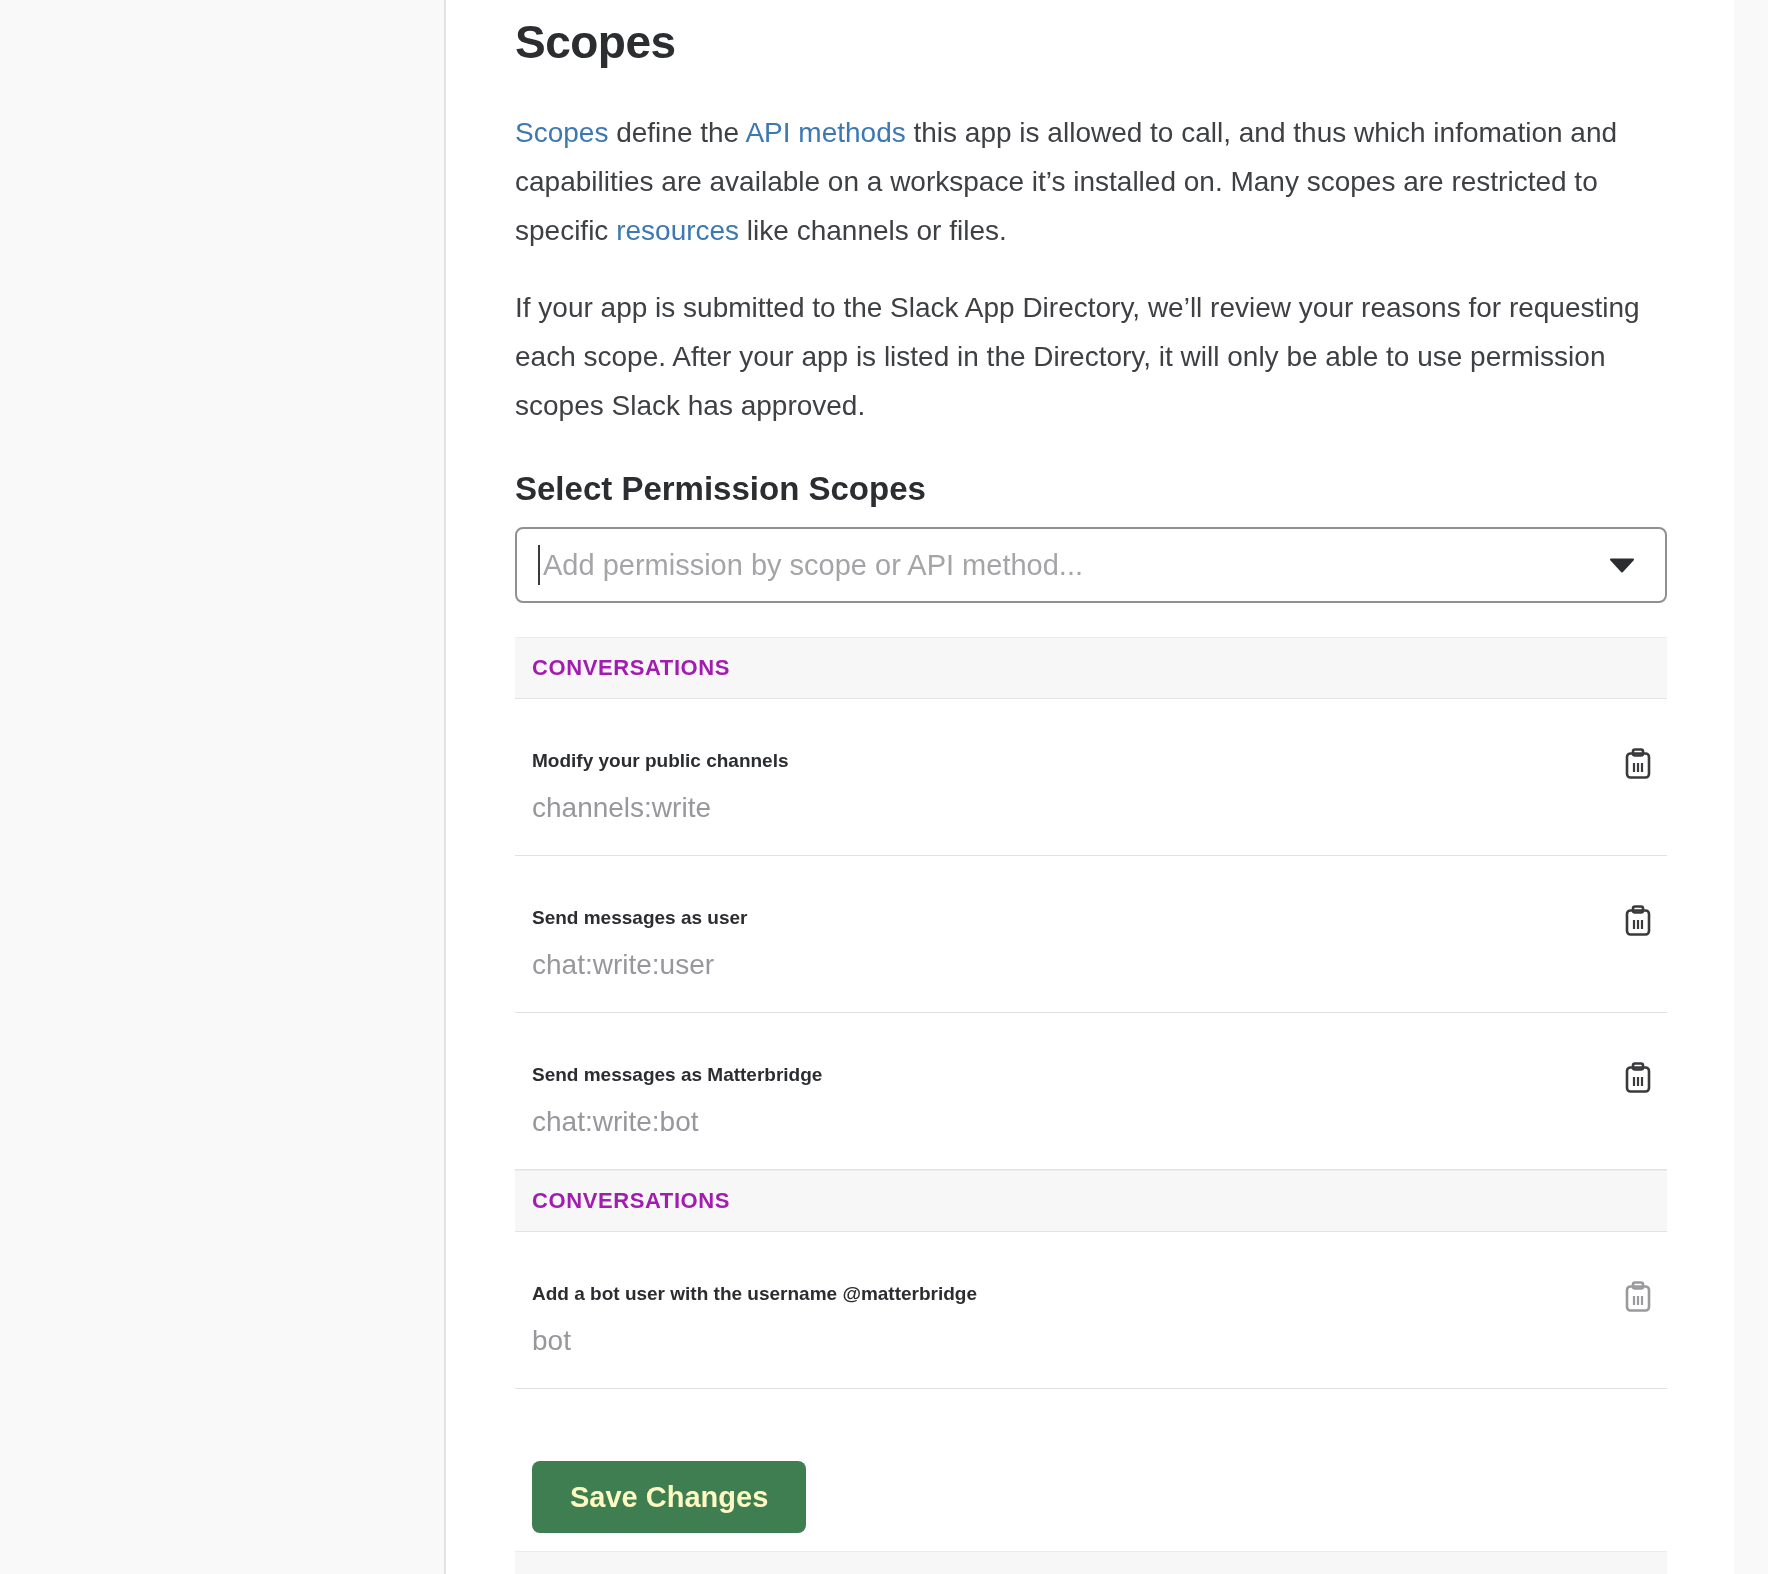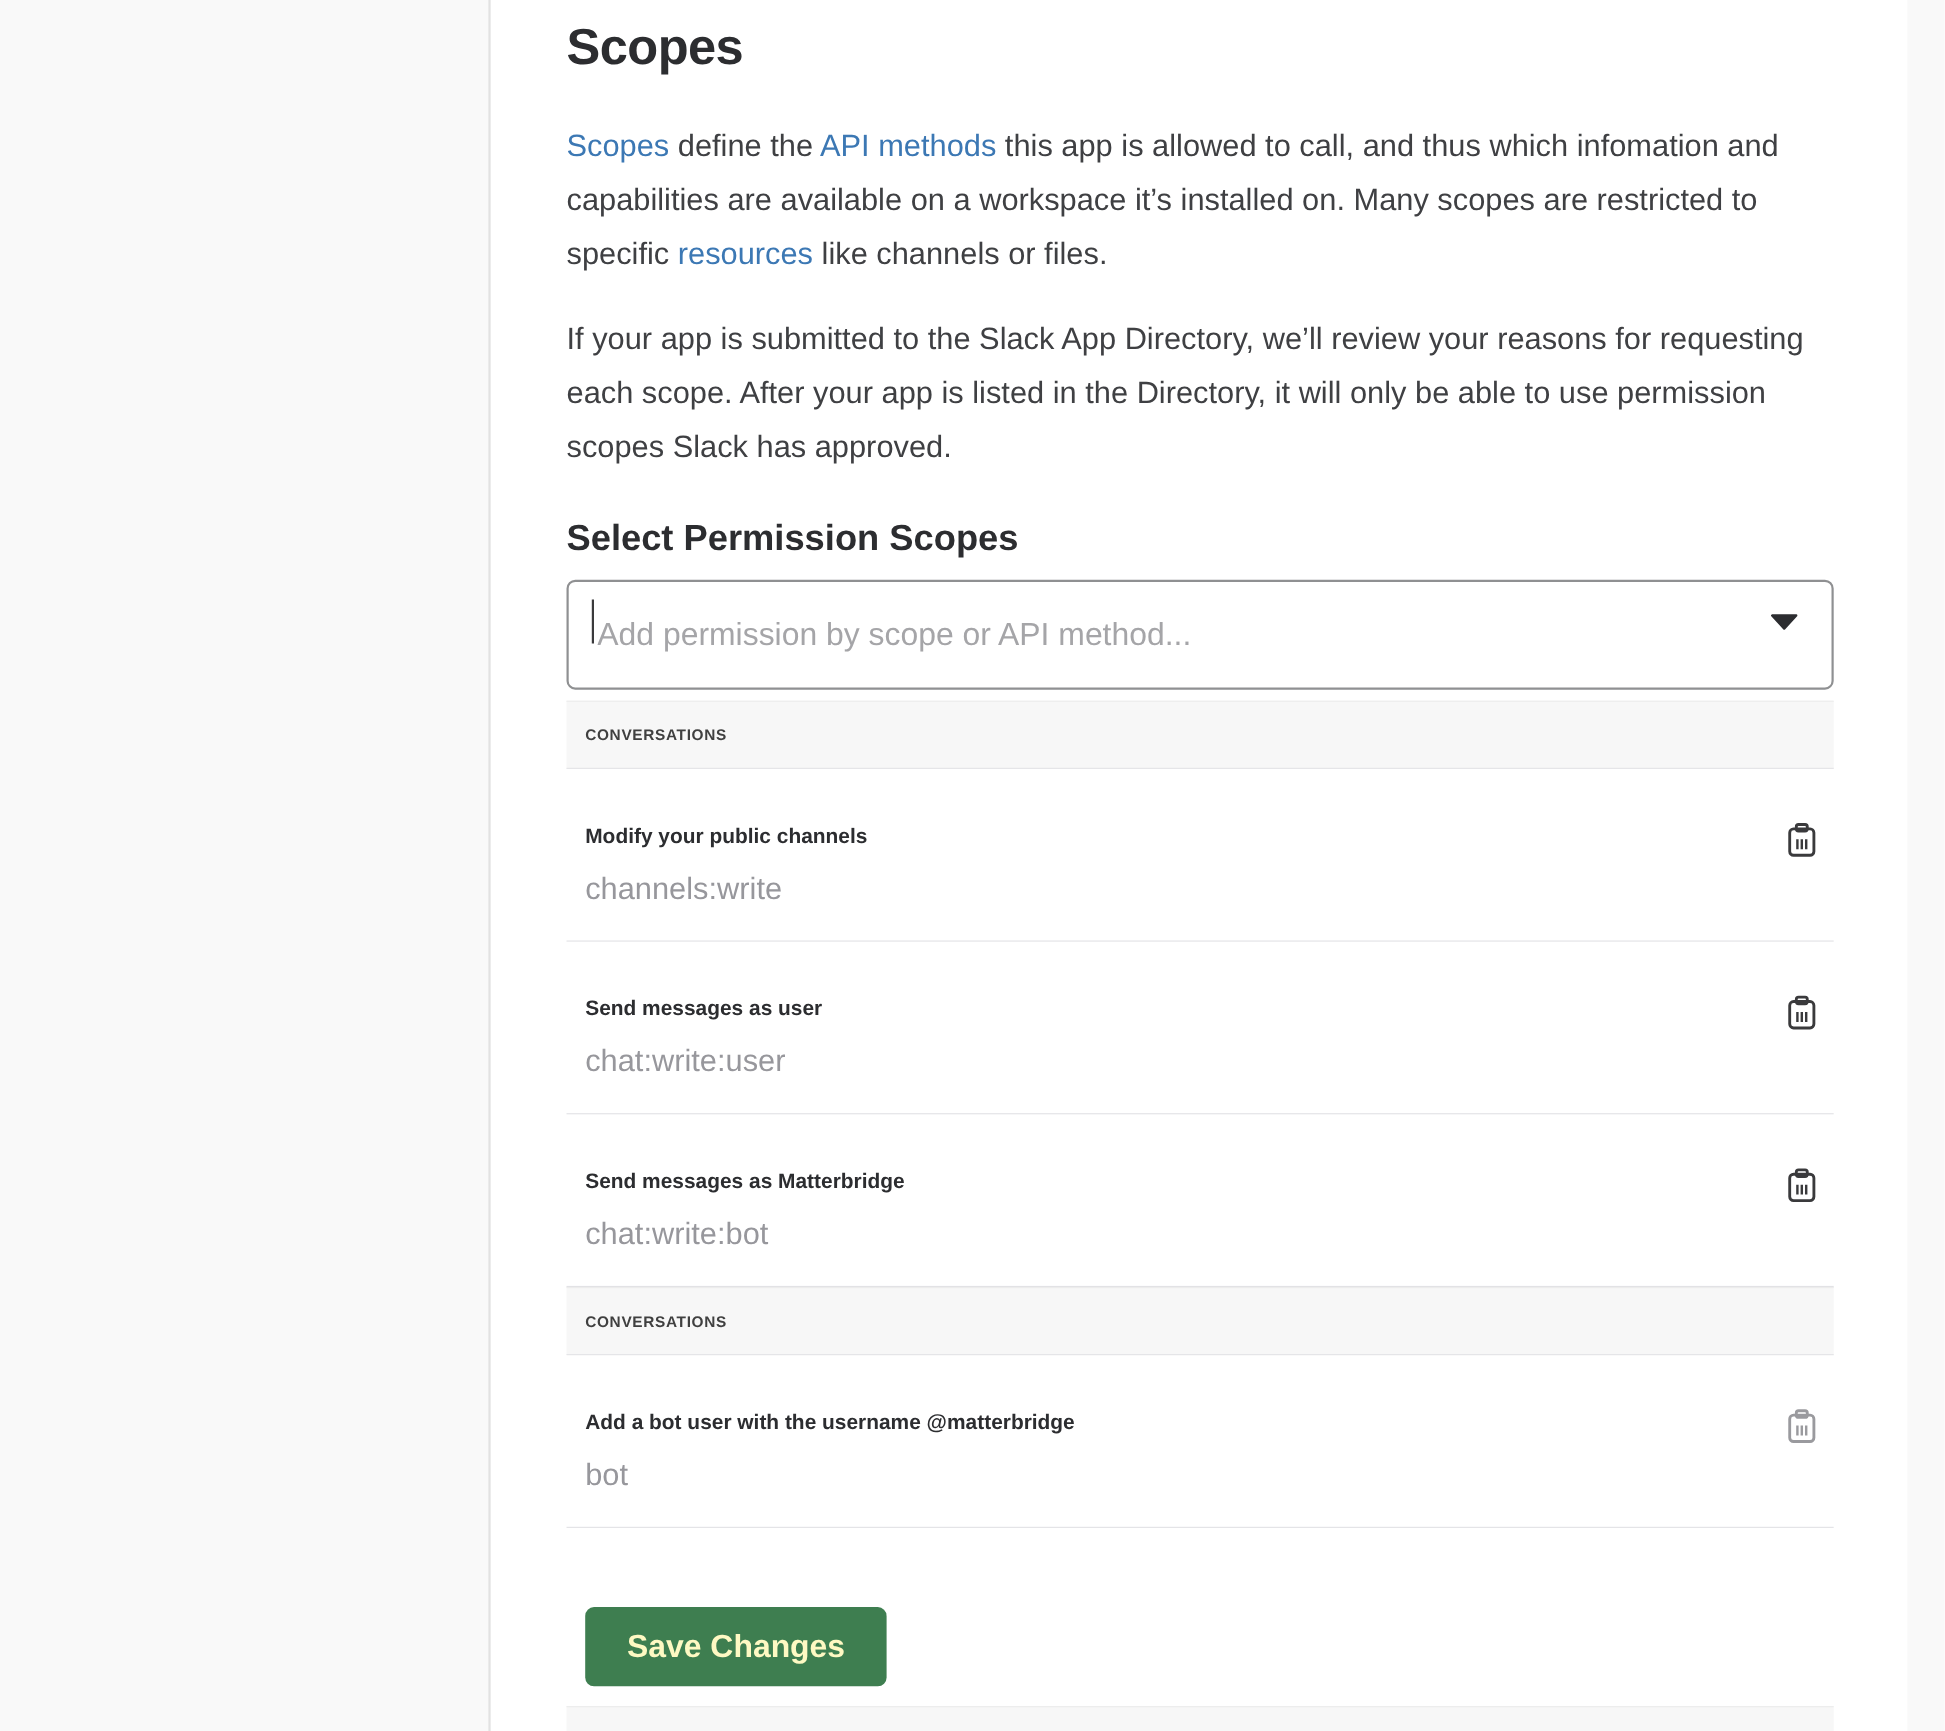--- a/index.html
+++ b/index.html
@@ -60,21 +60,21 @@
     color: #2c2d30;
   }
 
   .scope-input-wrap {
     position: relative;
     margin-top: 19px;
     height: 76px;
   }
   .scope-input {
     width: 100%;
-    height: 100px;
+    height: 76px;
     border: 2px solid #8f9092;
     border-radius: 8px;
     padding: 0 70px 0 26px;
     font-family: "Liberation Sans", "DejaVu Sans", sans-serif;
     font-size: 29px;
     color: #2c2d30;
     background: #fff;
     outline: none;
   }
   .scope-input::placeholder { color: #a5a5a8; opacity: 1; }
@@ -96,24 +96,24 @@
   .band {
     height: 62px;
     background: #f7f7f7;
     border-top: 1px solid #ececec;
     border-bottom: 1px solid #e3e3e6;
     display: flex;
     align-items: center;
     padding-left: 17px;
   }
   .band-label {
-    font-size: 14px;
+    font-size: 22px;
     font-weight: bold;
     letter-spacing: 0.6px;
-    color: #404040;
+    color: #a21caf;
   }
 
   .scope-row {
     display: flex;
     justify-content: space-between;
     align-items: flex-start;
     padding: 44px 14px 30px 17px;
     border-bottom: 1px solid #e2e2e5;
   }
   .scope-title {

